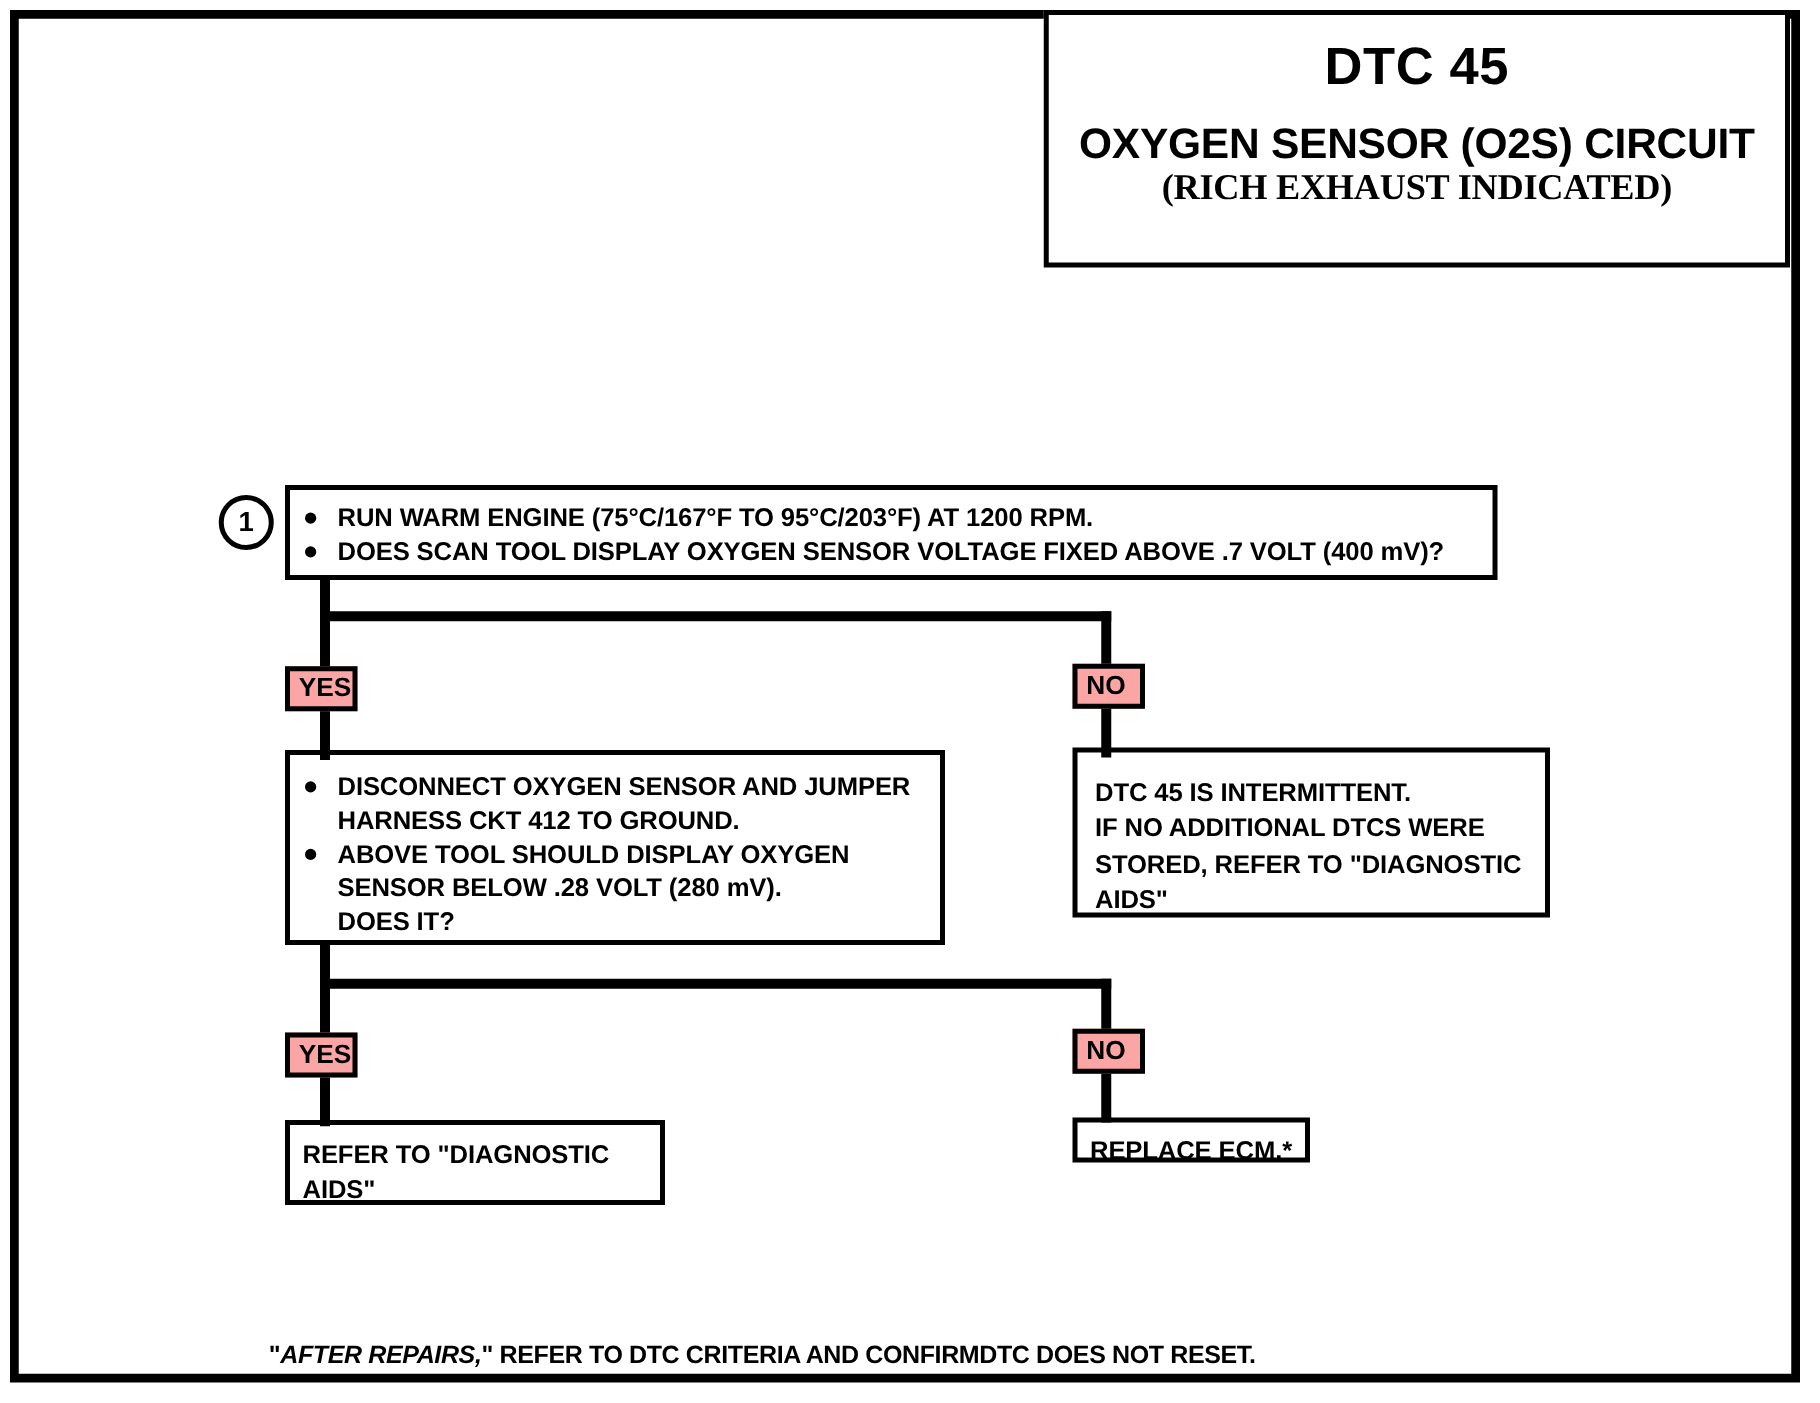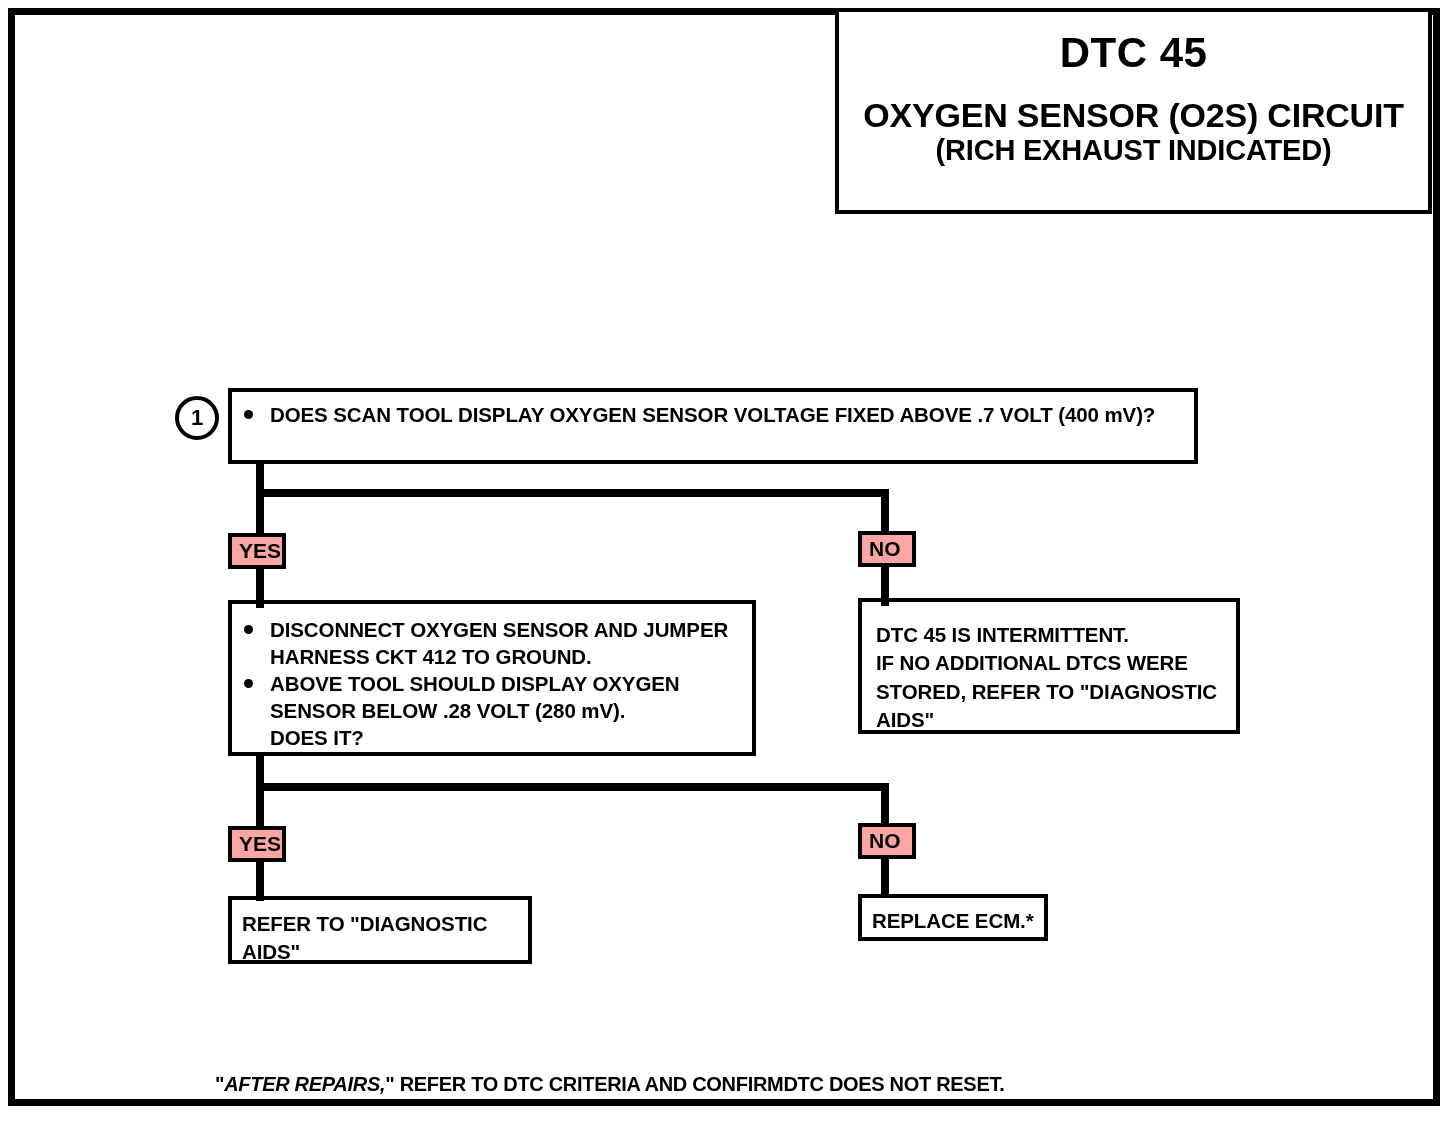--- a/index.html
+++ b/index.html
@@ -57,20 +57,21 @@
     line-height: 1.02;
     color: #000;
   }
   .title-sub {
     font-size: 29px;
     font-weight: bold;
     letter-spacing: -0.2px;
     line-height: 1.1;
     margin-top: 2px;
     color: #000;
+    font-family: Liberation Serif, serif;
   }
 
   
   .fbox {
     position: absolute;
     border: 4px solid #000000;
     box-sizing: border-box;
     background: #ffffff;
     color: #000;
   }
@@ -185,20 +186,21 @@
   <div class="title-block">
     <div class="title-dtc">DTC 45</div>
     <div class="title-main">OXYGEN SENSOR (O2S) CIRCUIT</div>
     <div class="title-sub">(RICH EXHAUST INDICATED)</div>
   </div>
 
   <div class="step-circle" style="left:175px; top:396px;">1</div>
 
   <div class="fbox" style="left:228px; top:388px; width:970px; height:76px; padding:9px 10px 0 4px;">
     <ul class="blist">
+      <li>RUN WARM ENGINE  (75°C/167°F TO 95°C/203°F) AT 1200 RPM.</li>
       <li>DOES SCAN TOOL DISPLAY OXYGEN SENSOR VOLTAGE FIXED ABOVE .7 VOLT  (400 mV)?</li>
     </ul>
   </div>
 
   <div class="vline" style="left:256px; top:464px; height:90px;"></div>
   <div class="hline" style="left:256px; top:489px; width:633px;"></div>
   <div class="vline" style="left:881px; top:489px; height:45px;"></div>
 
   <div class="tag-box" style="left:228px; top:533px; width:58px; height:36px;">YES</div>
   <div class="tag-box" style="left:858px; top:531px; width:58px; height:36px;">NO</div>
@@ -239,21 +241,21 @@
   <div class="vline" style="left:256px; top:859px; height:42px;"></div>
   <div class="vline" style="left:881px; top:856px; height:42px;"></div>
 
   <div class="fbox" style="left:228px; top:896px; width:304px; height:68px; padding:10px 8px 0 10px;">
     <div class="plaintext">
       <div>REFER TO  "DIAGNOSTIC</div>
       <div>AIDS"</div>
     </div>
   </div>
 
-  <div class="fbox" style="left:858px; top:894px; width:190px; height:47px; padding:9px 6px 0 10px;">
+  <div class="fbox" style="left:858px; top:894px; width:190px; height:36px; padding:9px 6px 0 10px;">
     <div class="plaintext">REPLACE ECM.*</div>
   </div>
 
 
   <div class="note-sub" style="left:215px; top:1073px;">
     <span>"</span><span class="ital">AFTER REPAIRS,</span><span>" REFER TO DTC CRITERIA AND CONFIRMDTC DOES NOT RESET.</span>
   </div>
 
 </div>
 

